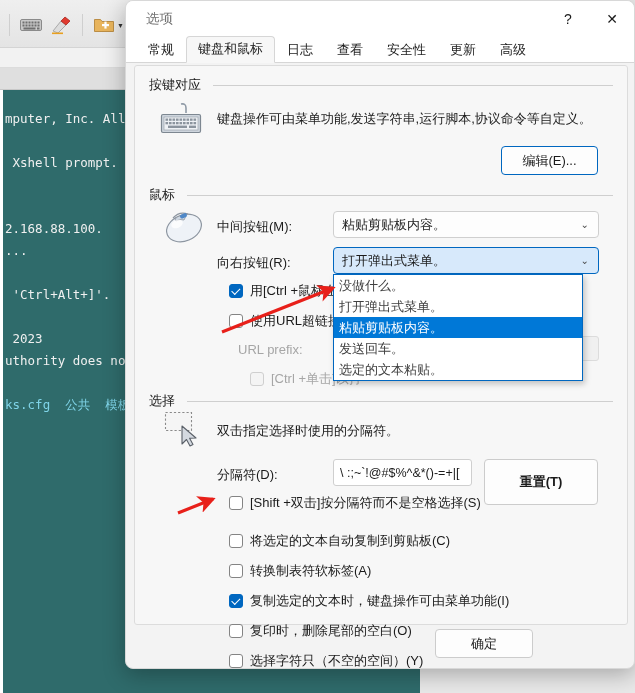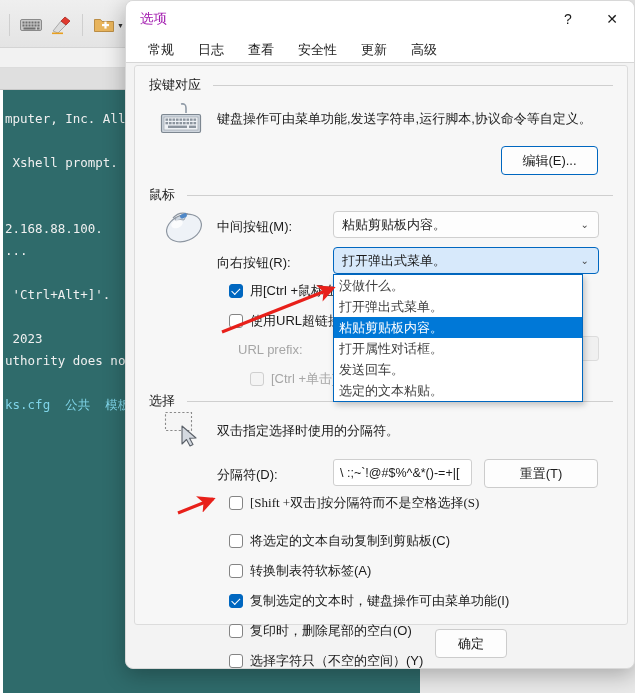--- a/index.html
+++ b/index.html
@@ -54,21 +54,21 @@
     background: #f3f3f3;
     border-radius: 8px;
     border: 1px solid #d8d8d8;
     box-shadow: 0 6px 22px rgba(0,0,0,0.28);
     overflow: hidden;
   }
   .titlebar {
     position: relative; height: 36px; background: #ffffff;
     display: flex; align-items: center;
   }
-  .title-text { font-size: 13.5px; color: #a21caf; margin-left: 14px; }
+  .title-text { font-size: 13.5px; color: #737373; margin-left: 20px; }
   .title-btns { position: absolute; right: 0; top: 0; height: 36px; display: flex; }
   .tbtn {
     width: 44px; height: 36px; display: flex; align-items: center; justify-content: center;
     font-size: 14px; color: #1a1a1a; cursor: default;
   }
 
   
   .tabstrip {
     position: relative; height: 26px; background: #ffffff;
     display: flex; align-items: flex-end; padding-left: 10px;
@@ -149,21 +149,21 @@
   .cb.checked::after {
     content: ""; width: 7px; height: 3.5px;
     border-left: 1.6px solid #fff; border-bottom: 1.6px solid #fff;
     transform: rotate(-45deg) translate(0.5px, -1px);
   }
   .cb.disabled { border-color: #cfcfcf; background: #f4f4f4; }
 
   .footer {
     position: absolute; left: 0; bottom: 0; width: 100%; height: 45px;
   }
-  .foot-btn { position: absolute; width: 72px; height: 29px; top: 6px; }
+  .foot-btn { position: absolute; width: 98px; height: 29px; top: 6px; }
 
   
   .arrow-svg { position: absolute; pointer-events: none; z-index: 60; }
 </style>
 </head>
 <body>
 
 <div id="root">
 
   <div class="bg-app">
@@ -231,20 +231,21 @@
     <div class="titlebar">
       <div class="title-text">选项</div>
       <div class="title-btns">
         <div class="tbtn">?</div>
         <div class="tbtn close">✕</div>
       </div>
     </div>
 
     <div class="tabstrip" id="tabstrip">
         <div class="tab">常规</div>
+        <div class="tab active">键盘和鼠标</div>
         <div class="tab">日志</div>
         <div class="tab">查看</div>
         <div class="tab">安全性</div>
         <div class="tab">更新</div>
         <div class="tab">高级</div>
       </div>
 
     <div class="panel">
 
       <div class="grp" style="top:10px;">
@@ -332,21 +333,20 @@
 
       <div class="cbrow" style="left:103px; top:304px;">
         <span class="cb disabled"></span>
         <span class="lbl disabled">[Ctrl +单击]以打</span>
       </div>
 
       <div class="dropdown" id="dropdown" style="left:198px; top:208px; width:250px;">
           <div class="dd-item">没做什么。</div>
           <div class="dd-item">打开弹出式菜单。</div>
           <div class="dd-item sel">粘贴剪贴板内容。</div>
-          <div class="dd-item">打开属性对话框。</div>
           <div class="dd-item">发送回车。</div>
           <div class="dd-item">选定的文本粘贴。</div>
         </div>
 
       <div class="grp" style="top:326px;">
         <div class="grp-head">
           <span class="grp-title">选择</span>
           <span class="grp-line"></span>
         </div>
       </div>
@@ -355,24 +355,24 @@
         <svg width="46" height="42" viewBox="0 0 46 42">
           <rect x="2.5" y="2.5" width="26" height="18" fill="#f5f5f5" stroke="#8a8a8a" stroke-width="1.1" stroke-dasharray="2.2 2"></rect>
           <path d="M19 16 L19 34 L23.5 29.5 L27 36 L30 34.5 L26.6 28.2 L33 28 Z" fill="#d4d9e0" stroke="#5a6068" stroke-width="1.1" stroke-linejoin="round"></path>
         </svg>
       </div>
 
       <div class="body-text" style="position:absolute; left:82px; top:356px;">双击指定选择时使用的分隔符。</div>
 
       <div class="lbl" style="position:absolute; left:82px; top:400px;">分隔符(D):</div>
       <div class="tinput" style="left:198px; top:393px; width:139px; height:27px;">\ :;~`!@#$%^&amp;*()-=+|[</div>
-      <div class="btn" style="position:absolute; left:349px; top:393px; width:114px; height:29px;">重置(T)</div>
+      <div class="btn" style="position:absolute; left:349px; top:393px; width:114px; height:46px;font-weight:bold;">重置(T)</div>
 
       <div id="sel-checks">
-          <div class="cbrow" style="left: 82px; top: 428px; font-family: Liberation Serif, serif;">
+          <div class="cbrow" style="left: 82px; top: 428px;">
             <span class="cb"></span>
             <span class="lbl">[Shift +双击]按分隔符而不是空格选择(S)</span>
           </div>
           <div class="cbrow" style="left: 82px; top: 466px;">
             <span class="cb"></span>
             <span class="lbl">将选定的文本自动复制到剪贴板(C)</span>
           </div>
           <div class="cbrow" style="left: 82px; top: 496px;">
             <span class="cb"></span>
             <span class="lbl">转换制表符软标签(A)</span>

